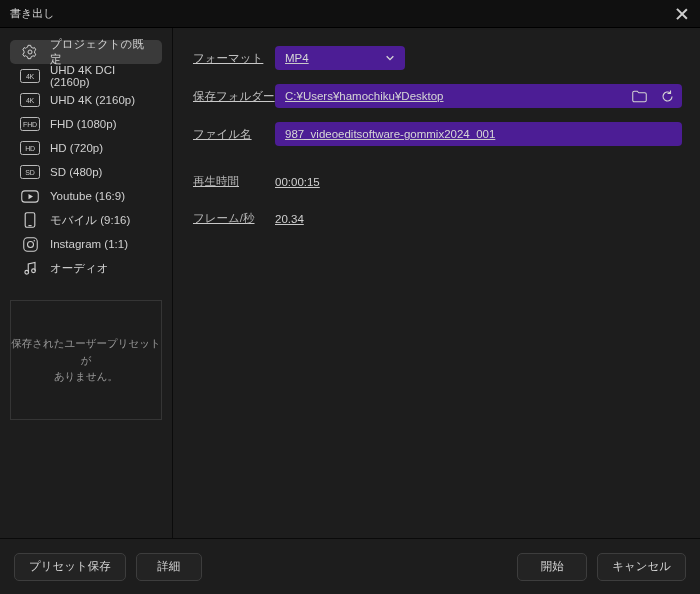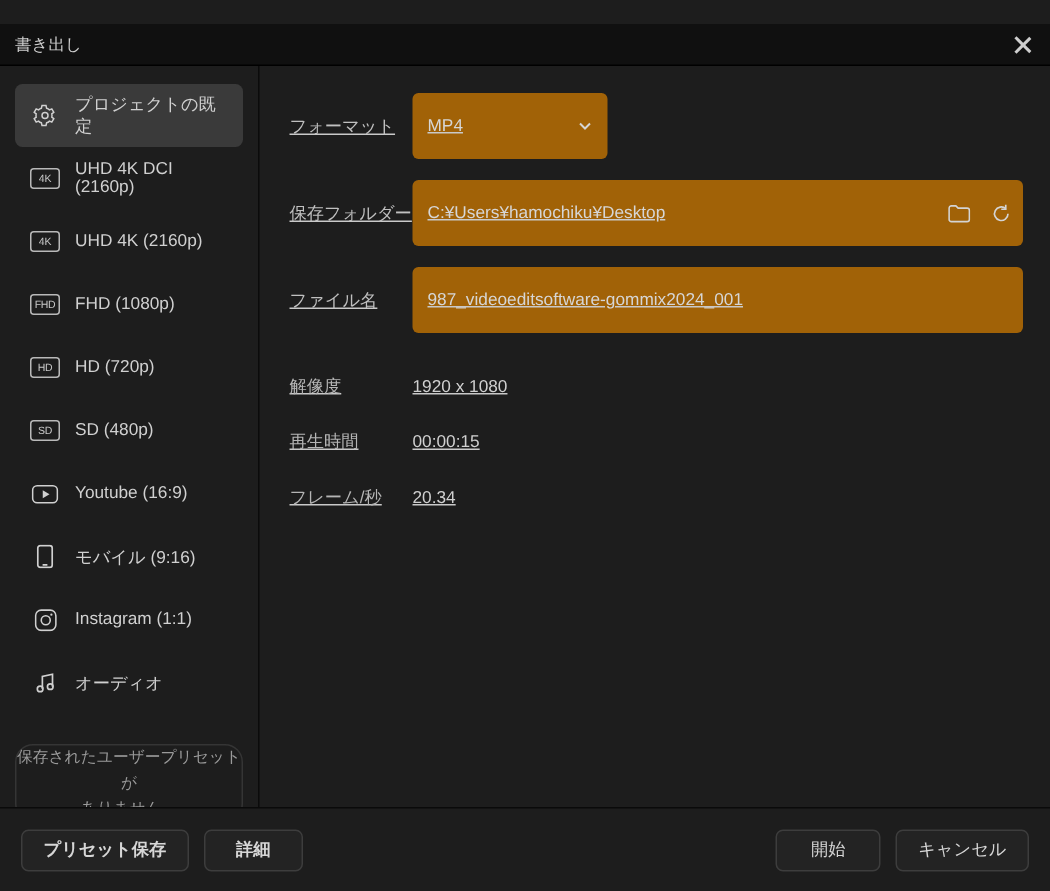--- a/index.html
+++ b/index.html
@@ -1,60 +1,60 @@
 <!DOCTYPE html>
 <html><head>
 <meta charset="utf-8">
 <style>
   * { box-sizing: border-box; margin: 0; padding: 0; font-family: "Hiragino Kaku Gothic Pro", "Meiryo", sans-serif; }
   html, body { width: 700px; height: 594px; background: #0c0c0c; color: #dcdcdc; overflow: hidden; }
   .window { width: 700px; height: 594px; background: #1d1d1d; display: flex; flex-direction: column; }
-  .titlebar { height: 28px; background: #101010; display: flex; align-items: center; padding: 0 10px; font-size: 11px; color: #cfcfcf; border-bottom: 1px solid #000; margin-top: 16px; }
+  .titlebar { height: 28px; background: #101010; display: flex; align-items: center; padding: 0 10px; font-size: 11px; color: #cfcfcf; border-bottom: 1px solid #000; }
   .titlebar .spacer { flex: 1; }
   .titlebar .close {
     width: 16px; height: 16px; position: relative; cursor: pointer;
   }
   .titlebar .close::before, .titlebar .close::after {
     content: ""; position: absolute; left: 7px; top: 1px; width: 1.5px; height: 14px; background: #cfcfcf;
   }
   .titlebar .close::before { transform: rotate(45deg); }
   .titlebar .close::after  { transform: rotate(-45deg); }
 
   .body { flex: 1; display: flex; min-height: 0; }
   .sidebar { width: 172px; background: #1d1d1d; padding: 12px 10px 0 10px; display: flex; flex-direction: column; }
   .preset-list { display: flex; flex-direction: column; gap: 0; }
   .preset-item {
     display: flex; align-items: center; gap: 10px;
-    height: 42px; padding: 0 10px;
+    height: 24px; padding: 0 10px;
     font-size: 11.5px; color: #d0d0d0;
     border-radius: 5px; cursor: pointer;
   }
   .preset-item.active { background: #3a3a3a; }
   .preset-item .icon { width: 20px; height: 14px; flex: 0 0 20px; display: flex; align-items:center; justify-content:center; }
   .badge {
     width: 20px; height: 14px; border: 1px solid #b9b9b9; border-radius: 2.5px;
     font-size: 7px; display:flex; align-items:center; justify-content:center; color:#c9c9c9;
     letter-spacing: -0.2px;
   }
 
   .user-preset-box {
-    margin-top: 20px; height: 96px; border: 1px solid #353535; border-radius: 12px;
+    margin-top: 20px; height: 120px; border: 1px solid #353535; border-radius: 0;
     display:flex; align-items:center; justify-content:center; text-align:center;
     font-size: 10.5px; color:#9a9a9a; line-height: 1.6;
   }
 
   .divider { width: 1px; background: #0b0b0b; }
 
   .main { flex: 1; padding: 18px 18px 0 20px; font-size: 11.5px; color:#c9c9c9;text-decoration:underline; }
   .row { display:flex; align-items:center; margin-bottom: 14px; }
   .row .label { width: 82px; flex: 0 0 82px; color:#c0c0c0; }
   .row .field { flex: 1; display:flex; align-items:center; gap: 10px; }
 
   .select, .input {
-    background:#a16207; border:none; border-radius:4px; height:44px;
+    background:#4c1d95; border:none; border-radius:4px; height:24px;
     display:flex; align-items:center; padding: 0 10px; color:#d6d6d6; font-size:11.5px;
   }
   .select { width: 130px; justify-content:space-between; cursor:pointer; }
   .select.wide { width: 130px; }
   .chev { width:10px; height:10px; }
   .chev svg { display:block; }
 
   .input.folder { flex:1; position:relative; padding-right: 62px; }
   .input.file   { flex:1; }
   .folder-icons { position:absolute; right:6px; top:0; height:100%; display:flex; align-items:center; gap:10px; }
@@ -72,21 +72,21 @@
     height: 56px; background:#1d1d1d; border-top:1px solid #0a0a0a;
     display:flex; align-items:center; padding: 0 14px; gap:10px;
   }
   .footer .spacer { flex:1; }
   .btn {
     height: 28px; min-width: 70px; padding: 0 14px;
     border:1px solid #3d3d3d; border-radius:5px; background:#232323;
     color:#d6d6d6; font-size:11.5px; display:flex; align-items:center; justify-content:center;
     cursor:pointer;
   }
-  .btn.small { min-width: 66px; font-weight: bold; }
+  .btn.small { min-width: 66px; }
   svg { stroke: currentColor; fill: none; }
 </style>
 </head>
 <body>
 
 <div class="window">
 
   <div class="titlebar">
     <span>書き出し</span>
     <span class="spacer"></span>
@@ -238,24 +238,20 @@
         <div class="field">
           <div class="input file">
             <span>987_videoeditsoftware-gommix2024_001</span>
           </div>
         </div>
       </div>
 
 
       <div class="meta">
         <div class="row">
-          <div class="label">解像度</div>
-          <div class="val">1920  x  1080</div>
-        </div>
-        <div class="row">
           <div class="label">再生時間</div>
           <div class="val">00:00:15</div>
         </div>
         <div class="row">
           <div class="label">フレーム/秒</div>
           <div class="val">20.34</div>
         </div>
       </div>
 
     </div>

